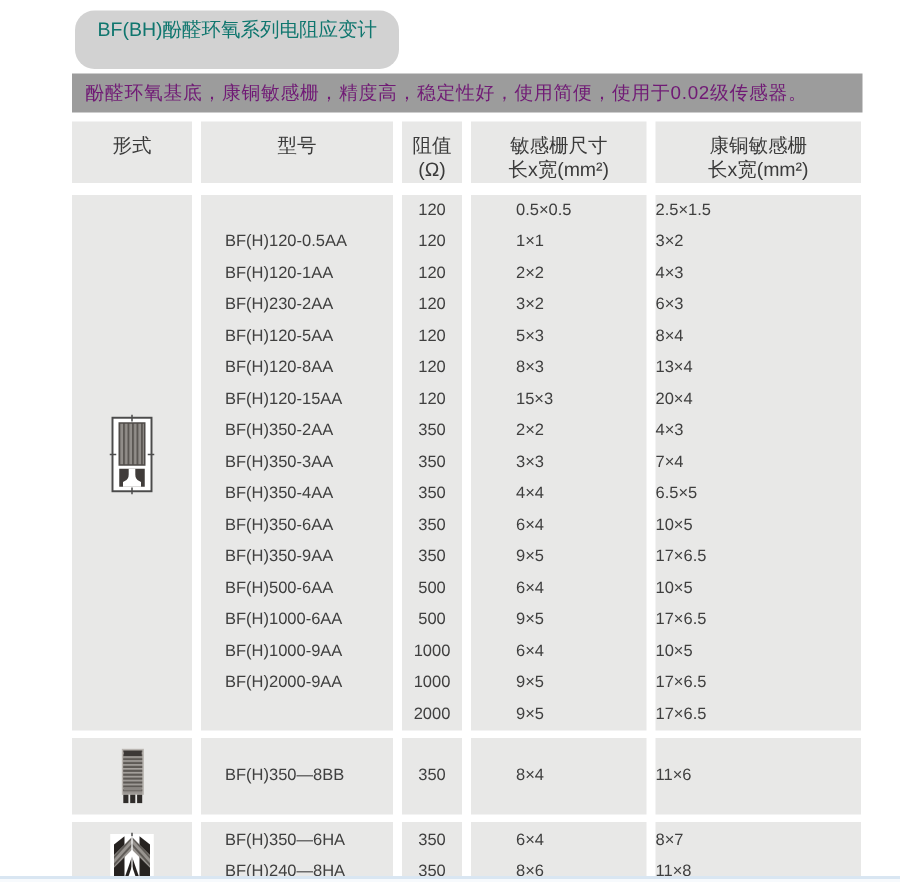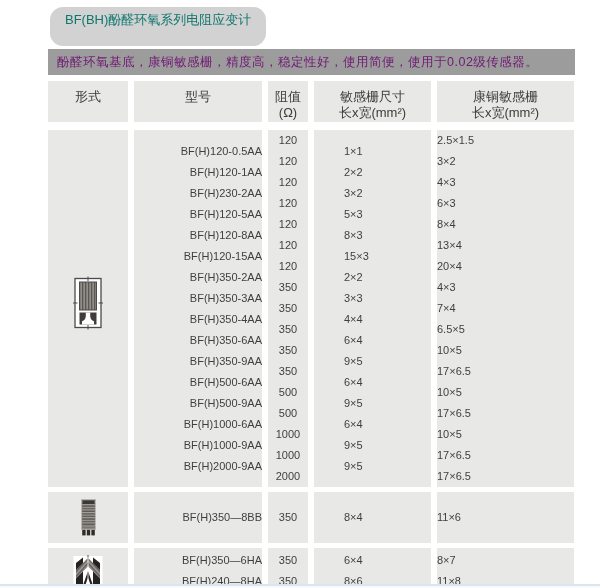--- a/index.html
+++ b/index.html
@@ -24,21 +24,21 @@
   .c1{width:80px}.c2{width:128px}.c3{width:40px}.c4{width:117px}.c5{width:137px}
   #table-body{position:absolute;left:48px;top:130px;display:flex;flex-direction:column;gap:5px;}
   .section{display:flex;gap:6px;}
   .section:nth-child(1){height:357px}
   .section:nth-child(2){height:51px}
   .section:nth-child(3){height:46px}
   .form-cell{display:flex;align-items:center;justify-content:center;}
   .section:nth-child(1) .form-cell svg{position:relative;top:-6px;}
   .col{display:flex;flex-direction:column;justify-content:center;}
   .line{height:21px;line-height:21px;font-size:11px;white-space:nowrap;}
-  .col-model .line{padding-left:16px;text-align:right;}
+  .col-model .line{padding-left:16px;}
   .col-res .line{text-align:center;}
   .col-grid .line{padding-left:30px;}
   .col-base .line{}
   .bottom-line{position:absolute;left:0;top:584px;width:600px;height:1.5px;background:var(--bottom-line,#d9e6f2);}
   .bottom-strip{position:absolute;left:0;top:585.5px;width:600px;height:2.5px;background:#f7fafd;}
   #icon-defs{position:absolute;width:0;height:0;overflow:hidden;}
 </style>
 </head>
 <body>
 
@@ -97,21 +97,20 @@
         <div class="line">BF(H)230-2AA</div>
         <div class="line">BF(H)120-5AA</div>
         <div class="line">BF(H)120-8AA</div>
         <div class="line">BF(H)120-15AA</div>
         <div class="line">BF(H)350-2AA</div>
         <div class="line">BF(H)350-3AA</div>
         <div class="line">BF(H)350-4AA</div>
         <div class="line">BF(H)350-6AA</div>
         <div class="line">BF(H)350-9AA</div>
         <div class="line">BF(H)500-6AA</div>
-        <div class="line">BF(H)500-9AA</div>
         <div class="line">BF(H)1000-6AA</div>
         <div class="line">BF(H)1000-9AA</div>
         <div class="line">BF(H)2000-9AA</div>
       </div>
       <div class="cell col col-res c3">
         <div class="line">120</div>
         <div class="line">120</div>
         <div class="line">120</div>
         <div class="line">120</div>
         <div class="line">120</div>
@@ -122,20 +121,21 @@
         <div class="line">350</div>
         <div class="line">350</div>
         <div class="line">350</div>
         <div class="line">500</div>
         <div class="line">500</div>
         <div class="line">1000</div>
         <div class="line">1000</div>
         <div class="line">2000</div>
       </div>
       <div class="cell col col-grid c4">
+        <div class="line">0.5×0.5</div>
         <div class="line">1×1</div>
         <div class="line">2×2</div>
         <div class="line">3×2</div>
         <div class="line">5×3</div>
         <div class="line">8×3</div>
         <div class="line">15×3</div>
         <div class="line">2×2</div>
         <div class="line">3×3</div>
         <div class="line">4×4</div>
         <div class="line">6×4</div>

